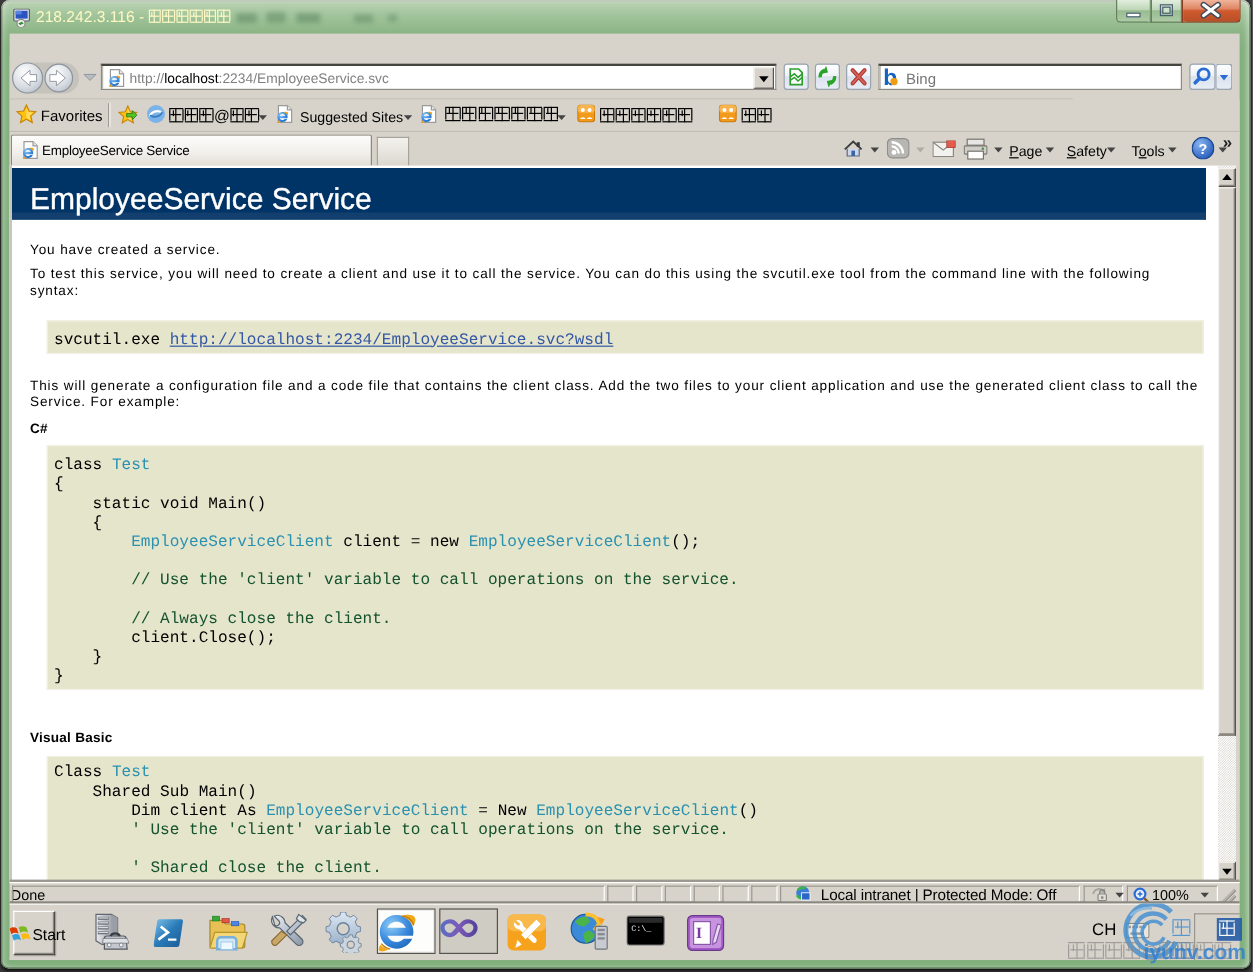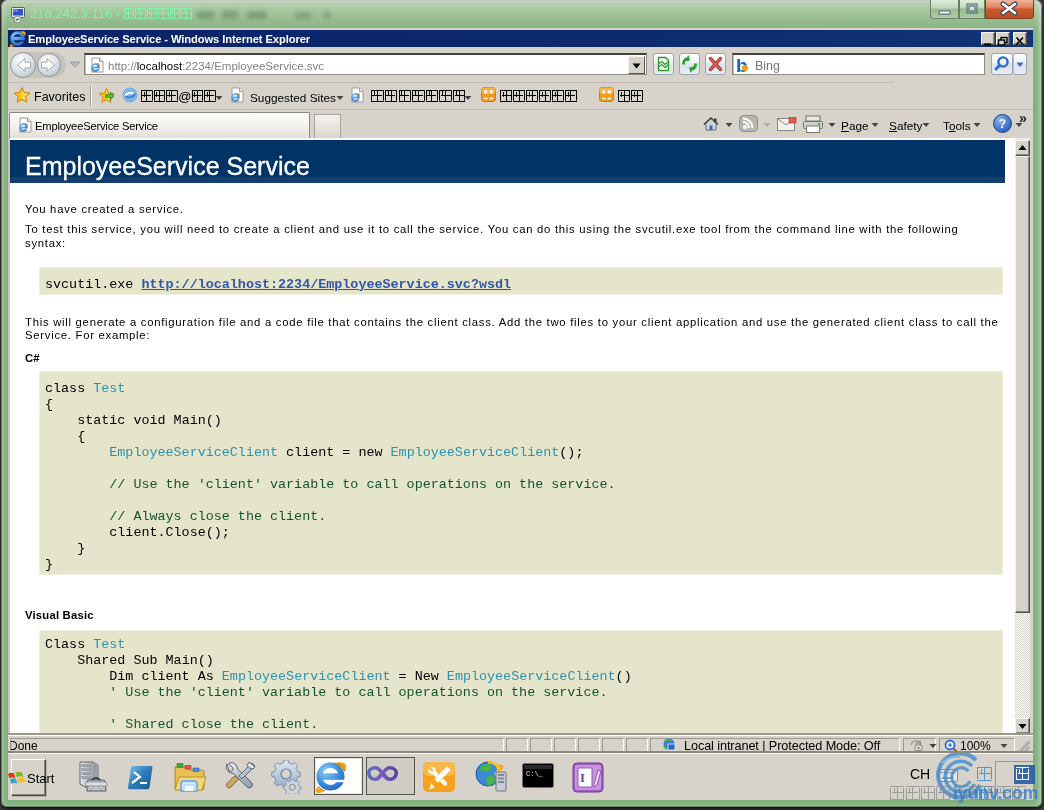--- a/index.html
+++ b/index.html
@@ -13,21 +13,21 @@
 linear-gradient(currentColor,currentColor) 50% 48%/78% 1px no-repeat,
 linear-gradient(currentColor,currentColor) 50% 100%/100% 1px no-repeat,
 linear-gradient(currentColor,currentColor) 0 55%/1px 80% no-repeat,
 linear-gradient(currentColor,currentColor) 100% 55%/1px 80% no-repeat,
 linear-gradient(currentColor,currentColor) 25% 25%/1px 40% no-repeat}
 
 #frame{left:1px;top:0;width:1041px;height:807px;border-radius:7px 7px 6px 6px;
 background:linear-gradient(180deg,#bcd4b5 0,#a3c59d 12px,#8db687 26px,#82b07d 40px,#82b07d 100%);
 box-shadow:0 2px 3px rgba(0,0,0,.75),inset 0 1px 0 rgba(255,255,255,.55),inset 0 0 0 1px rgba(60,80,58,.6),inset -3px 0 4px rgba(255,255,255,.4),inset 3px 0 4px rgba(255,255,255,.25)}
 #topbar{left:1px;top:0;width:1041px;height:28px}
-#rdptitle{left:29px;top:6px;font-size:13px;color:#86efac;letter-spacing:0}
+#rdptitle{left:29px;top:6px;font-size:13px;color:#fef9c3;letter-spacing:0}
 #rdptitle .zh{width:10.5px;height:10.5px;margin:0 1px 0 0}
 
 .capbtn{top:0;height:19px;border:1px solid #64805e;border-top:none;background:linear-gradient(180deg,#e2eedd 0,#bed6b7 45%,#98bc90 50%,#aecba6 100%)}
 #cb-min{left:929px;width:29px;border-radius:0 0 0 4px}
 #cb-max{left:958px;width:26px}
 #cb-close{left:984px;width:49px;border-radius:0 0 4px 0;background:linear-gradient(180deg,#f0b49c 0,#e08763 40%,#cf5a2e 50%,#b94f27 100%);border-color:#8a3a20}
 
 #screen{left:8px;top:28px;width:1025px;height:772px;background:#d7d3cb}
 #titlebar{left:0;top:2px;width:1025px;height:17px;background:linear-gradient(90deg,#0b2268 0,#0d2a6e 60%,#113377 100%)}
 #titlebar .txt{position:absolute;left:20px;top:2.5px;color:#fff;font-weight:bold;font-size:11.2px;letter-spacing:-.1px}
@@ -38,21 +38,21 @@
 #tabbar{left:0;top:82px;width:1025px;height:28px;background:#d7d3cb}
 
 .field{position:absolute;background:#fff;border:1px solid #8e8b84;border-top:2px solid #46443f;box-shadow:inset 1px 0 0 #b9b6ae}
 .tbtn{position:absolute;border:1px solid #9aa5b4;border-radius:3px;background:linear-gradient(180deg,#fdfeff 0,#eef2f7 45%,#dbe3ee 50%,#e8edf5 100%)}
 
 #content{left:0;top:110px;width:1007px;height:597px;background:#fff;border-left:2px solid #c9c5bd;overflow:hidden}
 #head1{position:absolute;left:-1px;top:1.5px;width:996px;height:43px;background:#036;border-bottom:6px solid #123f6d;color:#fff}
 #head1 span{position:absolute;left:16px;top:12.5px;font-size:25px;letter-spacing:0;-webkit-text-stroke:.3px #fff}
 .body-txt{position:absolute;left:15px;font-size:11.3px;letter-spacing:.73px;line-height:13.6px;color:#000}
 pre.code{position:absolute;left:29px;width:964px;background:#e5e5cc;border:1px solid #f0f0e0;font-family:"Liberation Mono",monospace;font-size:13.4px;line-height:16px;padding:5px 0 5px 5px;color:#000}
-pre.code a{color:#3457a5;font-weight:bold;text-decoration:underline}
+pre.code a{color:#3457a5;font-weight:normal;text-decoration:underline}
 .kw{color:#000000}.ty{color:#2b91af}.cm{color:#14532d}
 
 #vsb{left:1007px;top:110px;width:15px;height:597px;background:#fff;background-image:linear-gradient(45deg,#d8d4cc 25%,transparent 25%,transparent 75%,#d8d4cc 75%),linear-gradient(45deg,#d8d4cc 25%,transparent 25%,transparent 75%,#d8d4cc 75%);background-size:2px 2px;background-position:0 0,1px 1px}
 .sbtn{position:absolute;left:0;width:15px;height:16px;background:#d7d3cb;border:1px solid;border-color:#f4f2ee #55534e #55534e #f4f2ee;box-shadow:inset -1px -1px 0 #8a877f}
 #sthumb{position:absolute;left:0;top:18px;width:15px;height:457px;background:#d7d3cb;border:1px solid;border-color:#f4f2ee #55534e #55534e #f4f2ee;box-shadow:inset -1px -1px 0 #8a877f}
 #cedge{left:1022px;top:110px;width:3px;height:597px;background:#d7d3cb}
 
 #statusbar{left:0;top:707px;width:1025px;height:18px;background:#d7d3cb;border-top:1px solid #fff;box-shadow:0 -2px 0 #9c9890;font-size:12px}
 .cell{position:absolute;top:2px;height:14px;border:1px solid;border-color:#9c9890 #fff #fff #9c9890}
 
@@ -120,36 +120,20 @@
   <div class="abs capbtn" id="cb-max"><svg width="24" height="17">
         <rect x="7" y="4" width="10" height="9" fill="none" stroke="#4a5f73" stroke-width="1"></rect>
         <rect x="9" y="6" width="6" height="5" fill="#cfe4c8" stroke="#4a5f73"></rect>
       </svg></div>
   <div class="abs capbtn" id="cb-close"><svg width="47" height="17">
         <path d="M17 4 L29 13 M29 4 L17 13" stroke="#3f4b59" stroke-width="5" stroke-linecap="round"></path>
         <path d="M17 4 L29 13 M29 4 L17 13" stroke="#fff" stroke-width="2.6" stroke-linecap="round"></path>
       </svg></div>
 </div>
 <div class="abs" id="screen">
-  <div class="abs" id="titlebar">
-    <svg style="position:absolute;left:1px;top:0" width="17" height="17" viewBox="0 0 16 16">
-        <use href="#elogo"></use>
-      </svg>
-    <div class="txt">EmployeeService Service - Windows Internet Explorer</div>
-    <div class="wbtn" style="left:973px"><svg width="12" height="11">
-          <rect x="2" y="7.5" width="7" height="2" fill="#000"></rect>
-        </svg></div>
-    <div class="wbtn" style="left:988px"><svg width="12" height="11">
-          <rect x="4" y="1.5" width="6" height="5" fill="none" stroke="#000" stroke-width="1.4"></rect>
-          <rect x="1.5" y="4" width="6" height="5" fill="#d7d3cb" stroke="#000" stroke-width="1.4"></rect>
-        </svg></div>
-    <div class="wbtn" style="left:1005px"><svg width="12" height="11">
-          <path d="M2.5 1.5 L9 8.5 M9 1.5 L2.5 8.5" stroke="#000" stroke-width="1.6"></path>
-        </svg></div>
-  </div>
   <div class="abs" id="addrbar">
     <svg style="position:absolute;left:1px;top:4px" width="58" height="28" viewBox="0 0 58 28">
       <defs>
         <radialGradient id="bfg" cx=".4" cy=".3" r=".9">
             <stop offset="0" stop-color="#fdfdfd"></stop>
             <stop offset=".55" stop-color="#d8dde2"></stop>
             <stop offset="1" stop-color="#aab3bd"></stop>
           </radialGradient>
       </defs>
       <path d="M14 1 h30 a13 13 0 0 1 0 26 h-30 a13 13 0 0 1 0 -26 z" fill="#c6c3bc"></path>

